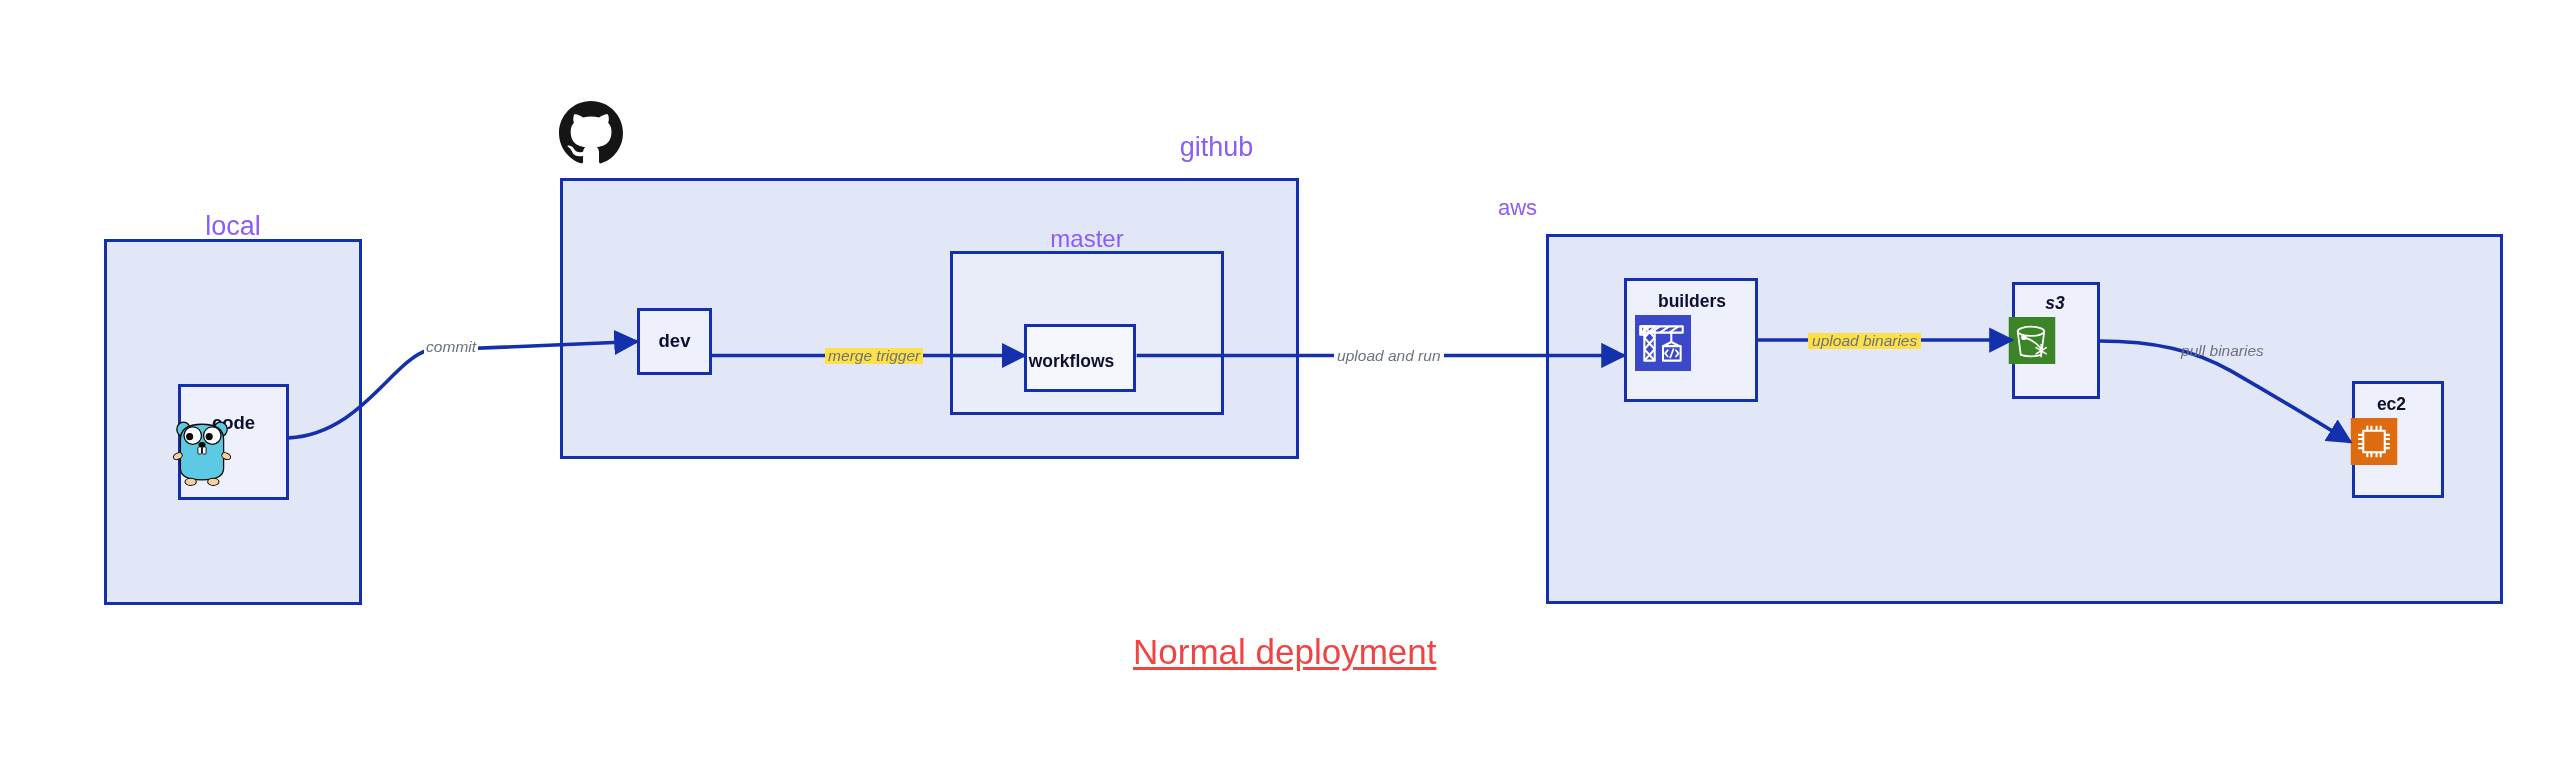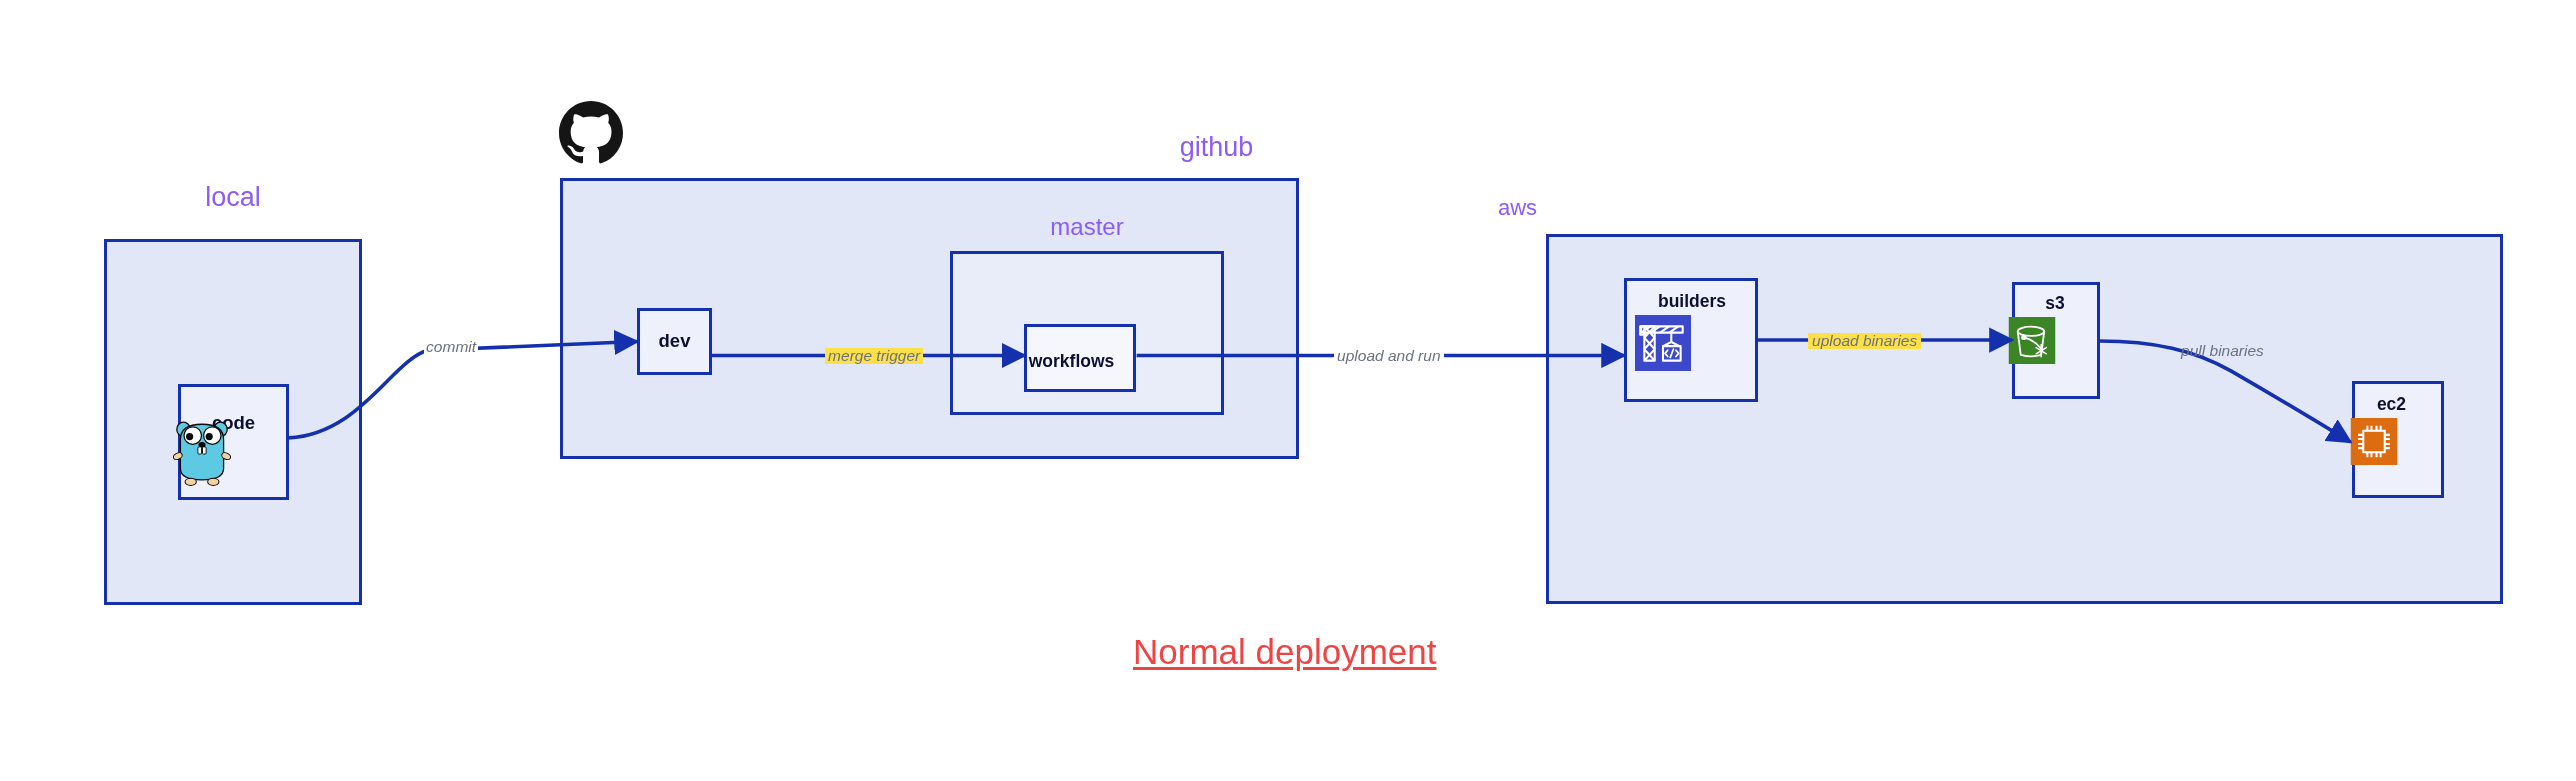--- a/index.html
+++ b/index.html
@@ -100,21 +100,21 @@
   #github-logo {
     position: absolute;
   }
 </style>
 </head>
 <body>
 
 <div id="canvas">
 
   <div class="group" style="left:104px; top:239px; width:258px; height:366px;"></div>
-  <div class="group-label" style="left:104px; top:184px; width:258px; text-align:center; font-size:27px;">local</div>
+  <div class="group-label" style="left:104px; top:213px; width:258px; text-align:center; font-size:27px;">local</div>
 
   <div class="node" style="left:178px; top:384px; width:111px; height:116px;"></div>
   <div class="node-label" style="left:178px; top:394px; width:111px; font-size:18.5px;margin-top:20px;">code</div>
   <div class="node-icon" style="left:233px; top:415px; width:62px; height:72px; margin-left:-31px;">
     <svg class="icon-svg" width="62" height="72" viewBox="0 0 120 140" aria-hidden="true">
 
       <ellipse cx="24" cy="28" rx="13" ry="14" fill="#5dc9e2" stroke="#0a0a0a" stroke-width="2.5"></ellipse>
       <ellipse cx="96" cy="28" rx="13" ry="14" fill="#5dc9e2" stroke="#0a0a0a" stroke-width="2.5"></ellipse>
 
       <path d="M18 48 Q18 18 60 18 Q102 18 102 48 L102 104 Q102 126 60 126 Q18 126 18 104 Z" fill="#5dc9e2" stroke="#0a0a0a" stroke-width="2.5"></path>
@@ -149,21 +149,21 @@
         2 .27c1.53-1.04 2.2-.82 2.2-.82.44 1.1.16 1.92.08 2.12.51.56.82 1.27.82 2.15 0 3.07-1.87
         3.75-3.65 3.95.29.25.54.73.54 1.48 0 1.07-.01 1.93-.01 2.2 0 .21.15.46.55.38A8.01 8.01 0 0 0 16
         8c0-4.42-3.58-8-8-8z"></path>
     </svg>
   </div>
 
   <div class="node" style="left:637px; top:308px; width:75px; height:67px;"></div>
   <div class="node-label" style="left:637px; top:332px; width:75px; font-size:18.5px;">dev</div>
 
   <div class="group inner-group" style="left:950px; top:251px; width:274px; height:164px;"></div>
-  <div class="group-label" style="left:950px; top:215px; width:274px; text-align:center; font-size:24px;">master</div>
+  <div class="group-label" style="left:950px; top:227px; width:274px; text-align:center; font-size:24px;">master</div>
 
   <div class="node white" style="left:1024px; top:324px; width:112px; height:68px;"></div>
   <div class="node-label" style="left:1024px; top:353px; width:95px; font-size:17.5px;">workflows</div>
 
   <div class="group" style="left:1546px; top:234px; width:957px; height:370px;"></div>
   <div class="group-label" style="left:1498px; top:197px; width:957px; text-align:left; font-size:22px;">aws</div>
 
   <div class="node" style="left:1624px; top:278px; width:134px; height:124px;"></div>
   <div class="node-label" style="left:1624px; top:293px; width:136px; font-size:17.5px;">builders</div>
   <div class="node-icon" style="left:1691px; top:315px; width:56px; height:56px; margin-left:-28px;">
@@ -196,21 +196,21 @@
 
       <g stroke="#ffffff" stroke-width="3.5" fill="none" stroke-linecap="round" stroke-linejoin="round">
         <polyline points="63,68 58,74 63,80"></polyline>
         <polyline points="79,68 84,74 79,80"></polyline>
         <line x1="74" y1="66" x2="68" y2="82"></line>
       </g>
     </svg>
   </div>
 
   <div class="node" style="left:2012px; top:282px; width:88px; height:117px;"></div>
-  <div class="node-label" style="left:2012px; top:295px; width:86px; font-size:17.5px;">s3</div>
+  <div class="node-label" style="left:2012px; top:295px; width:86px; font-size:17.5px;font-style:italic;">s3</div>
   <div class="node-icon" style="left:2056px; top:317px; width:47px; height:47px; margin-left:-24px;">
     <svg class="icon-svg" width="47" height="47" viewBox="0 0 92 92" aria-hidden="true">
       <rect x="0" y="0" width="92" height="92" fill="#3c8527"></rect>
       <g stroke="#ffffff" stroke-width="3.5" fill="none" stroke-linecap="round" stroke-linejoin="round">
         <ellipse cx="44" cy="28" rx="26" ry="9"></ellipse>
         <path d="M18 28 L24 74 Q44 80 64 74 L70 28"></path>
 
         <path d="M30 40 Q52 46 64 62"></path>
         <circle cx="30" cy="40" r="3.5" fill="#ffffff"></circle>
       </g>

